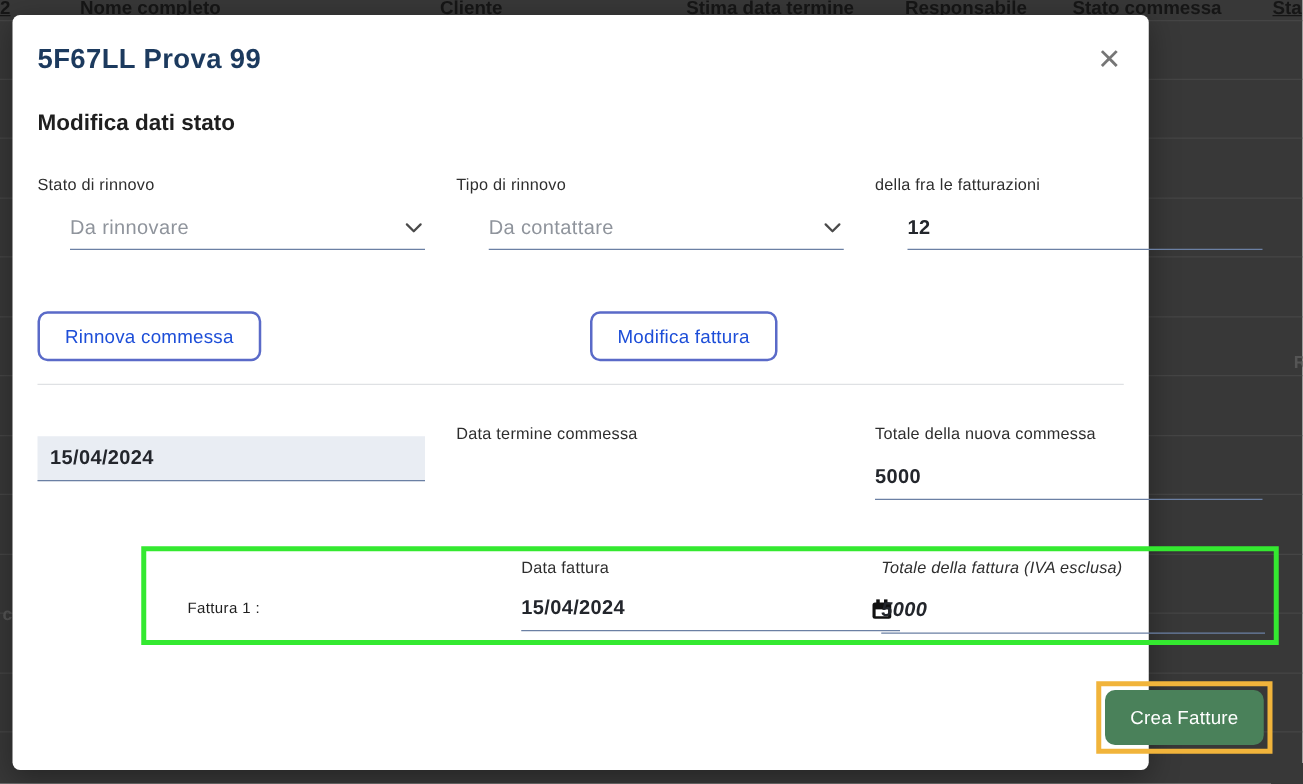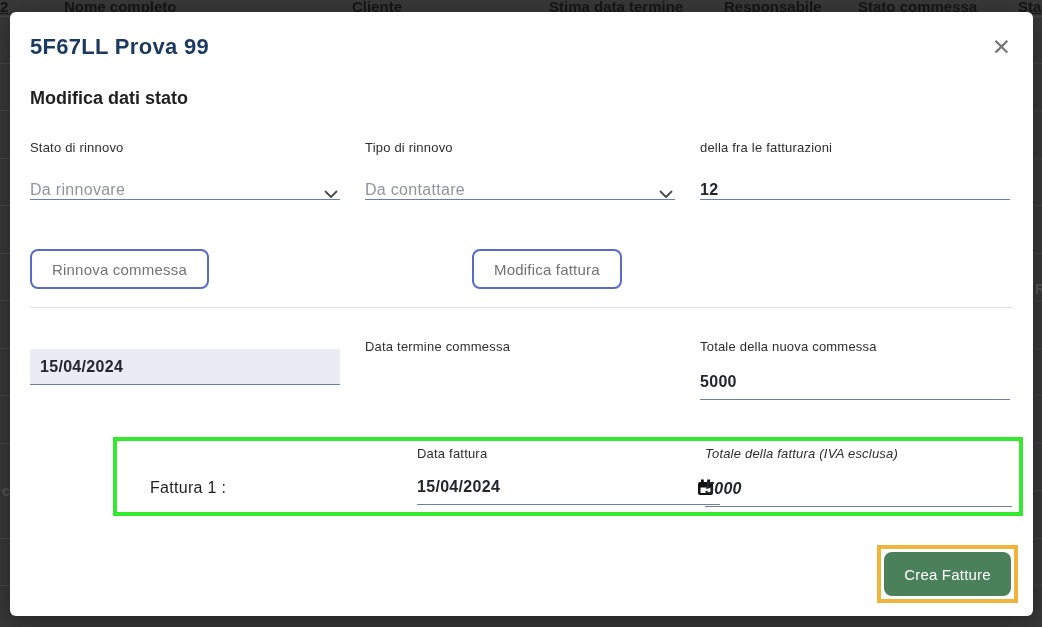--- a/index.html
+++ b/index.html
@@ -10,64 +10,65 @@
     font-family:"Liberation Sans", sans-serif;
   }
   
   .backdrop { position:absolute; inset:0; }
   .bg-header { position:absolute; top:-2px; font-size:15px; font-weight:700; color:#161616; white-space:nowrap; }
   .bg-header.u { text-decoration:underline; }
   .bg-line { position:absolute; left:0; width:100%; height:1px; background:#454545; }
   .bg-partial { position:absolute; font-size:14px; font-weight:700; color:#555; }
   
   .modal {
-    position:absolute; left:10px; top:12px; width:1023px; height:604px;
+    position:absolute; left:10px; top:12px; width:909px; height:604px;
     background:#ffffff; border-radius:6px;
     box-shadow:0 6px 24px rgba(0,0,0,.35);
   }
   .modal-title { position:absolute; left:20px; top:22px; font-size:22px; font-weight:600; letter-spacing:.3px; color:#1c3a5e; }
   .close-btn { position:absolute; right:22px; top:24px; font-size:23px; line-height:23px; color:#767676; cursor:pointer; font-weight:400; }
   .section-heading { position:absolute; left:20px; top:76px; font-size:18px; font-weight:700; color:#1f1f1f; }
   
   .col1 { left:20px; } .col2 { left:355px; } .col3 { left:690px; }
   .field { position:absolute; width:310px; }
   .field-label { font-size:13px; color:#2e2e2e; letter-spacing:.2px; }
   .val-row {
-    margin-top:11px; height:34px; display:flex; align-items:flex-end; justify-content:space-between;
+    margin-top:11px; height:34px; display:flex; align-items:center; justify-content:space-between;
     border-bottom:1px solid #6b80a4;
+    margin-left:26px;
   }
   .val-gray { font-size:16px; color:#8f949c; letter-spacing:.3px; }
   .val-dark { font-size:16px; font-weight:600; color:#23262c; letter-spacing:.3px; }
   .chev { flex:0 0 auto; margin-right:2px; }
   .row-fields-1 { top:128px; }
   
   .btn { cursor:pointer; font-family:inherit; font-size:15px; letter-spacing:.2px; }
   .btn-outline {
     position:absolute; top:237px; height:40px; background:#fff;
-    border:2px solid #5a6ac8; border-radius:8px; color:#737373; padding:0 20px;
+    border:2px solid #5a6ac8; border-radius:8px; color:#1d4ed8; padding:0 20px;
   }
   .btn-green {
     background:#4a815a; color:#fff; border:none; border-radius:6px;
   }
   .btn-salva { position:absolute; top:237px; right:22px; height:40px; width:120px; }
   .divider { position:absolute; left:20px; right:20px; top:295px; height:1px; background:#dfe1e4; }
   
   .row-fields-2 { top:327px; }
   .filled-box {
     margin-top:10px; height:36px; line-height:36px; padding-left:10px;
     background:#e9edf3; border-bottom:1px solid #6b80a4;
     font-size:16px; font-weight:600; color:#23262c; letter-spacing:.3px;
   }
   .plain-box {
     margin-top:10px; height:36px; line-height:36px;
     border-bottom:1px solid #6b80a4;
     font-size:16px; font-weight:600; color:#23262c; letter-spacing:.3px;
   }
   
-  .fattura-row-label { position:absolute; left:140px; top:467px; font-size:16px; font-weight:500; color:#1f1f1f; letter-spacing:.3px; }
+  .fattura-row-label { position:absolute; left:140px; top:467px; font-size:12px; font-weight:500; color:#1f1f1f; letter-spacing:.3px; }
   .fattura-data { position:absolute; left:362px; top:434px; width:303px;margin-left:45px; }
   .fattura-tot  { position:absolute; left:690px; top:434px; width:312px;font-style:italic; }
   .fattura-tot .field-label, .fattura-tot .plain-box { margin-left:5px; }
   .date-row {
     margin-top:9px; height:35px; display:flex; align-items:center; justify-content:space-between;
     border-bottom:1px solid #6b80a4;
   }
   
   .ann-green {
     position:absolute; left:103px; top:425px; width:910px; height:79px;

